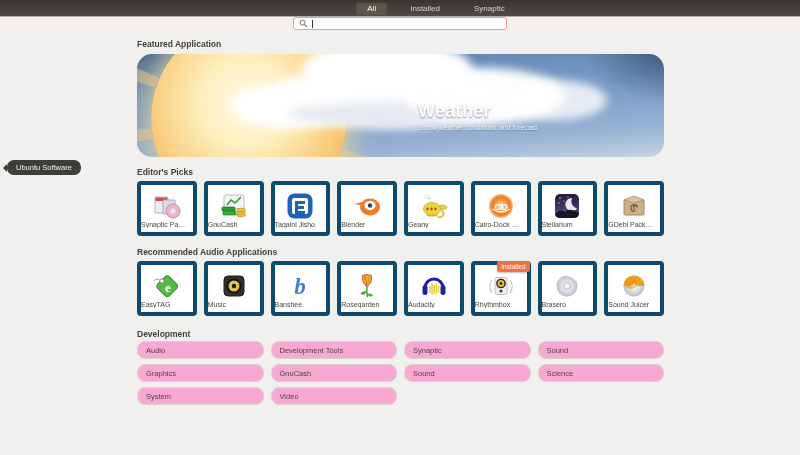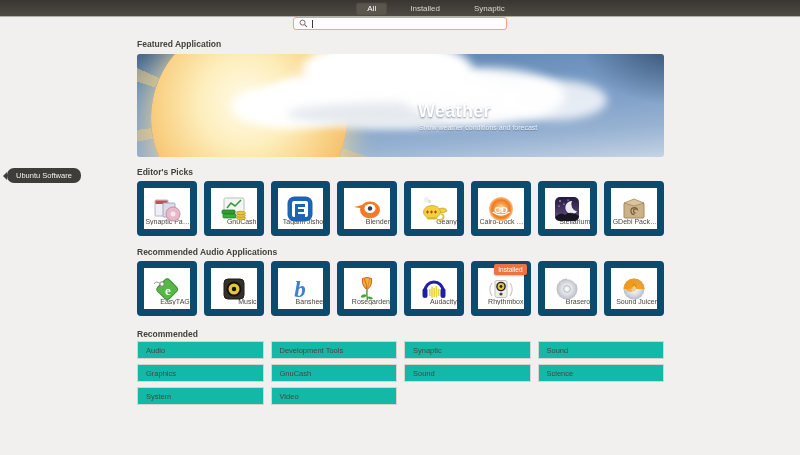--- a/index.html
+++ b/index.html
@@ -11,31 +11,31 @@
           display:flex;justify-content:center;align-items:center;gap:12px;padding-left:36px;}
   .tab{font-size:8px;color:#d9d6d0;padding:2px 11px;line-height:9px;border-radius:2px;cursor:default;}
   .tab.selected{background:#5b574e;color:#ffffff;box-shadow:inset 0 1px 2px rgba(0,0,0,.35);}
   
   .searchbar{position:absolute;left:293px;top:17px;width:214px;height:13px;box-sizing:border-box;
              background:#fff;border:1px solid #efa183;border-radius:3px;
              display:flex;align-items:center;padding-left:5px;}
   .searchbar svg{display:block;}
   .caret{width:1px;height:8px;background:#3a3a3a;margin-left:4px;}
   
-  .tooltip{position:absolute;left:7px;top:168px;background:rgba(55,53,49,.96);color:#f2f0ec;
+  .tooltip{position:absolute;left:7px;top:160px;background:rgba(55,53,49,.96);color:#f2f0ec;
            font-size:7.5px;padding:3px 9px;border-radius:7px;white-space:nowrap;}
   .tooltip:before{content:"";position:absolute;left:-4px;top:50%;margin-top:-4px;
            border-top:4px solid transparent;border-bottom:4px solid transparent;
            border-right:4px solid rgba(55,53,49,.96);}
   
   .main{position:absolute;left:137px;top:0;width:527px;height:343px;}
   .section-title{position:absolute;left:0;font-size:8.5px;font-weight:bold;color:#45413b;}
   .t-featured{top:39px}.t-picks{top:167px}.t-audio{top:247px}.t-cats{top:329px}
   
-  .banner{position:absolute;left:0;top:54px;width:527px;height:103px;border-radius:3px;overflow:hidden;
+  .banner{position:absolute;left:0;top:54px;width:527px;height:103px;border-radius:15px;overflow:hidden;
     background:
       radial-gradient(150px 95px at 102% -8%, rgba(21,40,68,.62), transparent 62%),
       radial-gradient(120px 85px at -4% -18%, rgba(21,40,68,.55), transparent 55%),
       linear-gradient(175deg,#54779f 0%,#6d92bd 30%,#7f9fc8 55%,#97b2d2 78%,#b3c6dd 92%,#c7d4e4 100%);}
   .sun{position:absolute;left:14px;top:-34px;width:196px;height:196px;border-radius:50%;
        background:radial-gradient(circle at 48% 42%,#fffbe9 0%,#fdeebc 30%,#f9d083 58%,#f3b35c 82%,#eda449 100%);
        box-shadow:0 0 28px 6px rgba(252,222,150,.7);}
   .rays{position:absolute;left:-48px;top:-96px;width:320px;height:320px;border-radius:50%;
        background:repeating-conic-gradient(from 5deg,rgba(215,185,120,0) 0 13deg,rgba(222,192,125,.55) 13deg 19deg,rgba(215,185,120,0) 19deg 30deg);
        -webkit-mask:radial-gradient(circle,transparent 0 98px,#000 99px 152px,transparent 153px);
@@ -47,31 +47,31 @@
   .c4{left:95px;top:30px;width:120px;height:45px;}
   .c5{left:150px;top:48px;width:230px;height:24px;background:#dde3ea;opacity:.75;}
   .c6{left:365px;top:26px;width:105px;height:40px;opacity:.8;}
   .banner-title{position:absolute;left:281px;top:47px;font-size:18px;font-weight:bold;color:#fff;
        letter-spacing:.3px;text-shadow:0 1px 2px rgba(20,40,70,.5);}
   .banner-sub{position:absolute;left:282px;top:70px;font-size:7px;color:#eef2f8;
        text-shadow:0 1px 1px rgba(20,40,70,.4);}
   
   .tiles{position:absolute;left:0;width:527px;display:grid;grid-template-columns:repeat(8,1fr);gap:7px;}
   .tiles.picks{top:181px}.tiles.audio{top:261px}
-  .tile{position:relative;height:55px;background:#fff;border:7px solid #0c4a6e;border-radius:4px;
-        box-sizing:border-box;display:flex;flex-direction:column;align-items:flex-end;
+  .tile{position:relative;height:55px;background:#fff;border:4px solid #0c4a6e;border-radius:4px;
+        box-sizing:border-box;display:flex;flex-direction:column;align-items:flex-start;
         justify-content:flex-end;padding-bottom:4px;cursor:default;}
   .tile .ico{position:absolute;top:5px;left:50%;transform:translateX(-50%);width:32px;height:32px;}
   .tile .lbl{font-size:7px;color:#4a463f;white-space:nowrap;max-width:56px;overflow:hidden;}
   .badge{position:absolute;top:-4px;right:-3px;background:#ee7243;color:#fff;font-size:6.5px;
         padding:2px 4px;border-radius:2px;box-shadow:0 1px 2px rgba(0,0,0,.25);z-index:2;}
   
   .cats{position:absolute;left:0;top:341px;width:527px;display:grid;
         grid-template-columns:repeat(4,1fr);gap:5px 7px;}
-  .cat{height:18px;background:#14b8a6;border:1px solid #d8d4cd;border-radius:0;box-sizing:border-box;
+  .cat{height:18px;background:#f9a8d4;border:1px solid #d8d4cd;border-radius:8px;box-sizing:border-box;
         display:flex;align-items:center;padding-left:8px;font-size:7.5px;color:#4a463f;cursor:default;}
 </style>
 </head>
 <body>
 
 <div class="screen">
 
   <div class="topbar">
     <div class="tab selected">All</div>
     <div class="tab">Installed</div>
@@ -353,21 +353,21 @@
             <path d="M5.5 16 A10.5 10.5 0 0 1 26.5 16 L16 16 Z" fill="#f2970f" opacity="0.85"></path>
             <circle cx="13" cy="13" r="6" fill="#f2970f" opacity="0.7"></circle>
             <path d="M16.2 11 Q19.5 15.5 16.2 17.8 Q13 15.5 16.2 11 Z" fill="#f6c63a" stroke="#c97a08" stroke-width="0.7"></path>
             <circle cx="16" cy="16" r="2.6" fill="#eceef2" opacity="0.5"></circle>
           </svg>
         </span>
         <span class="lbl">Sound Juicer</span>
       </div>
     </div>
 
-    <div class="section-title t-cats">Recommended</div>
+    <div class="section-title t-cats">Development</div>
 
     <div class="cats">
       <div class="cat">Audio</div>
       <div class="cat">Development Tools</div>
       <div class="cat">Synaptic</div>
       <div class="cat">Sound</div>
       <div class="cat">Graphics</div>
       <div class="cat">GnuCash</div>
       <div class="cat">Sound</div>
       <div class="cat">Science</div>

